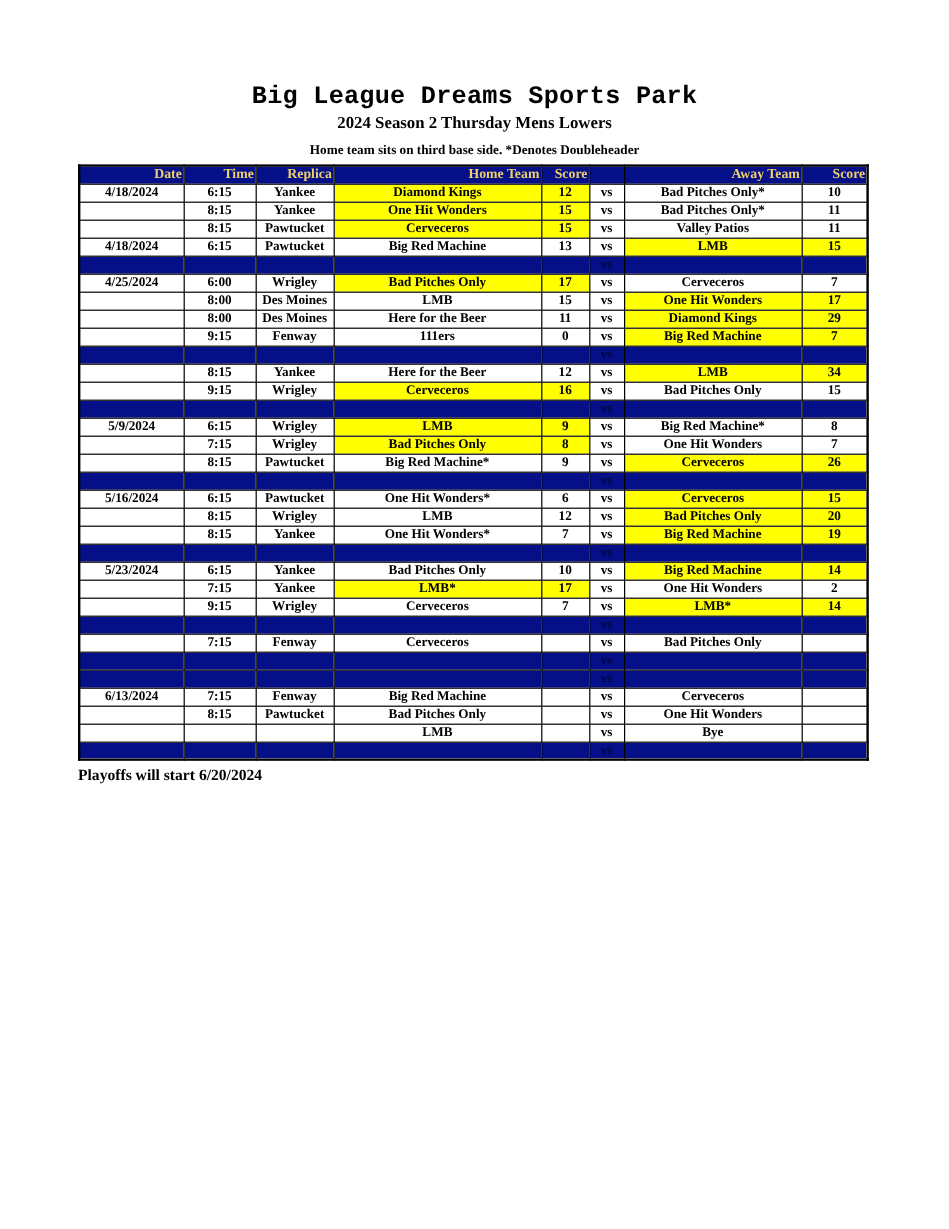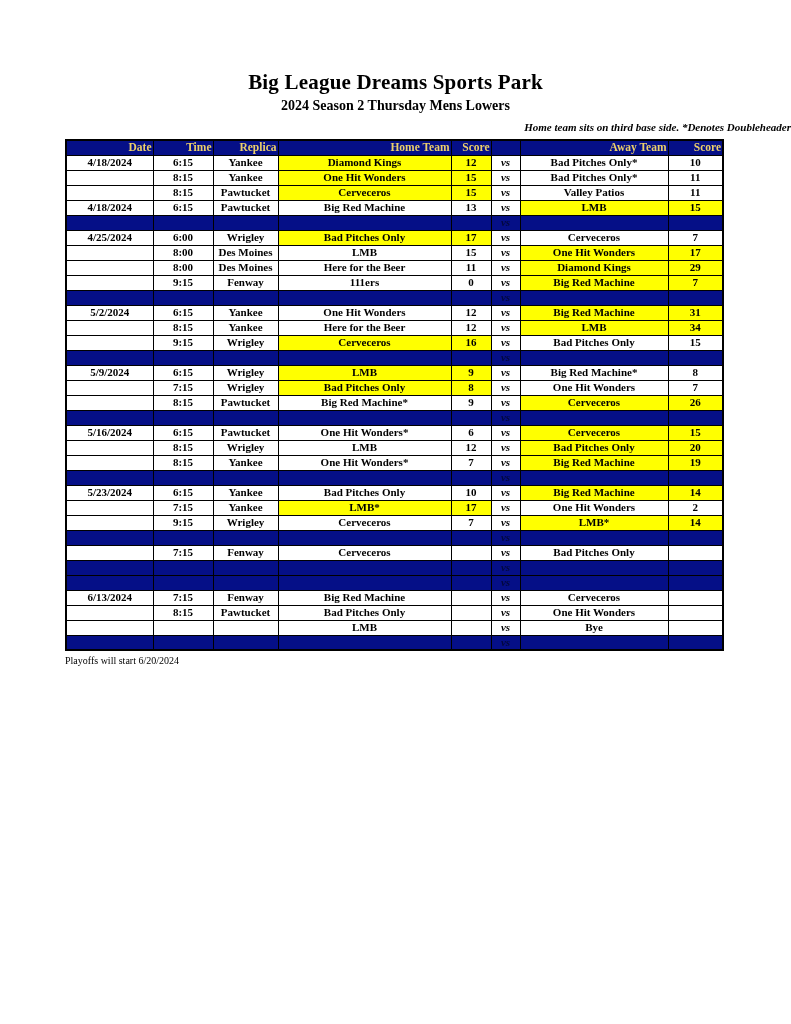--- a/index.html
+++ b/index.html
@@ -13,23 +13,23 @@
   html,body { background:#fff; }
   body {
     width:791px; height:1024px;
     background:var(--paper);
     font-family:"Liberation Serif","DejaVu Serif",serif;
     color:var(--ink);
     position:relative;
     overflow:hidden;
   }
   .page-head { text-align:center; padding-top:70px; }
-  .title { font-size:21px; font-weight:bold; letter-spacing:0.2px; }
+  .title { font-size:21px; font-weight:bold; letter-spacing:0.2px;font-family:Liberation Mono, monospace; }
   .subtitle { font-size:14px; font-weight:bold; margin-top:3px; }
-  .note { font-size:11px; font-weight:bold; font-style:italic; margin-top:7px;text-align:right; }
+  .note { font-size:11px; font-weight:bold; margin-top:7px; }
 
   table.sched {
     border-collapse:collapse;
     table-layout:fixed;
     margin:6px 0 0 65px;
     width:657px;
     border:2px solid var(--ink);
   }
   table.sched td, table.sched th {
     border:1px solid var(--ink);
@@ -42,28 +42,28 @@
     line-height:13px;
     overflow:hidden;
     white-space:nowrap;
   }
   table.sched th {
     background:var(--navy);
     color:var(--gold);
     font-size:11.5px;
     text-align:right;
   }
-  td.vs { font-style:italic; font-size:10px;margin-left:36px; }
+  td.vs { font-size:10px;margin-left:36px; }
   td.hl { background:var(--hl);font-family:Liberation Serif, serif; }
   tr.sep td { background:var(--navy); }
   tr.sep td.vs { color:rgba(0,0,0,0.55); }
   .footer-note {
     margin:4px 0 0 65px;
-    font-size:10px;
-    font-weight:normal;
+    font-size:13px;
+    font-weight:bold;
   }
 </style>
 </head>
 <body>
 
 <div class="page-head">
   <div class="title">Big League Dreams Sports Park</div>
   <div class="subtitle">2024 Season 2 Thursday Mens Lowers</div>
   <div class="note">Home team sits on third base side.  *Denotes Doubleheader</div>
 </div>
@@ -186,30 +186,20 @@
         <td></td>
         <td></td>
         <td></td>
         <td></td>
         <td></td>
         <td class="vs">vs</td>
         <td></td>
         <td></td>
       </tr>
       <tr>
-        <td>5/2/2024</td>
-        <td>6:15</td>
-        <td>Yankee</td>
-        <td>One Hit Wonders</td>
-        <td>12</td>
-        <td class="vs">vs</td>
-        <td class="hl">Big Red Machine</td>
-        <td class="hl">31</td>
-      </tr>
-      <tr>
         <td></td>
         <td>8:15</td>
         <td>Yankee</td>
         <td>Here for the Beer</td>
         <td>12</td>
         <td class="vs">vs</td>
         <td class="hl">LMB</td>
         <td class="hl">34</td>
       </tr>
       <tr>

